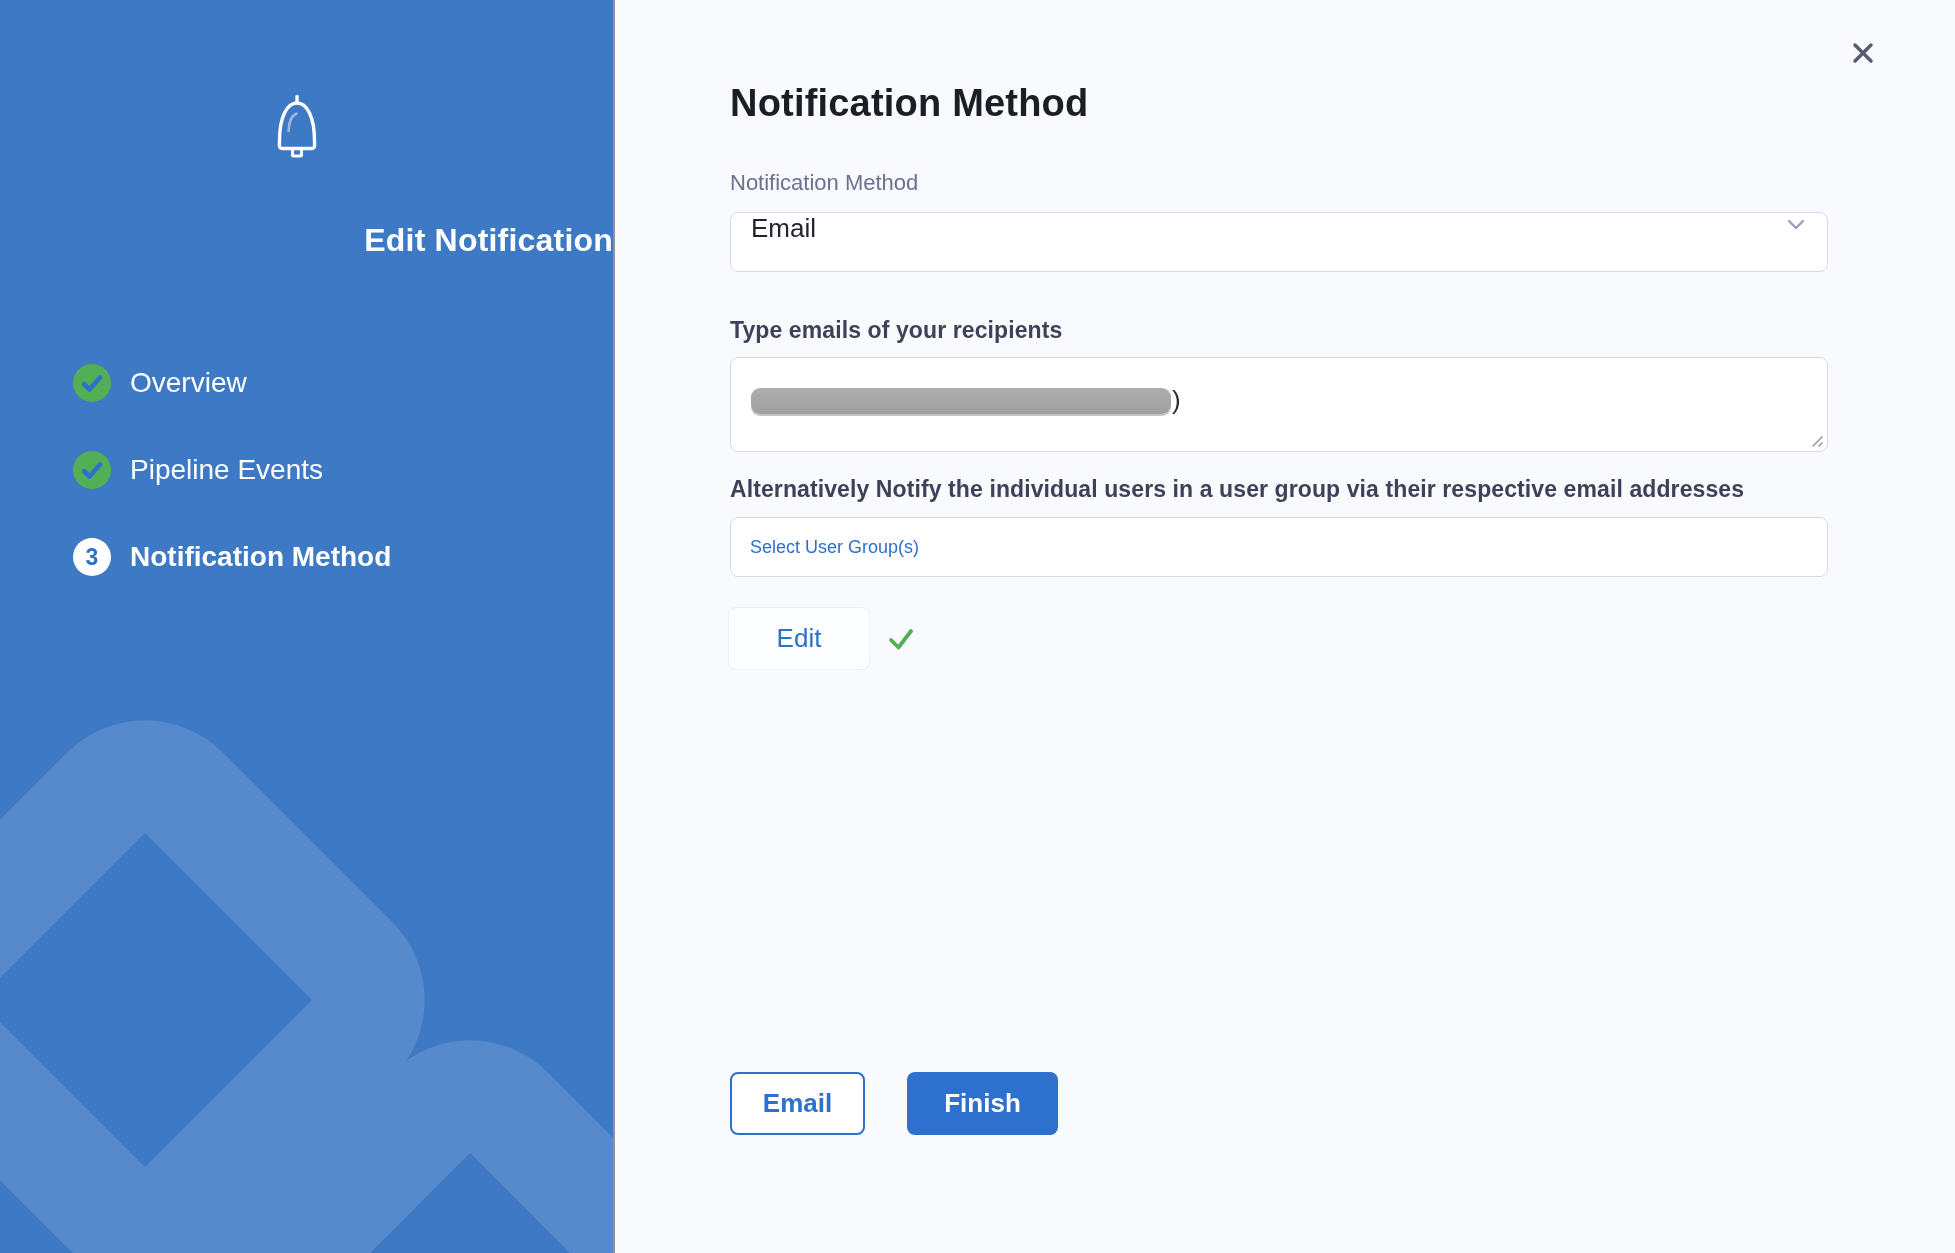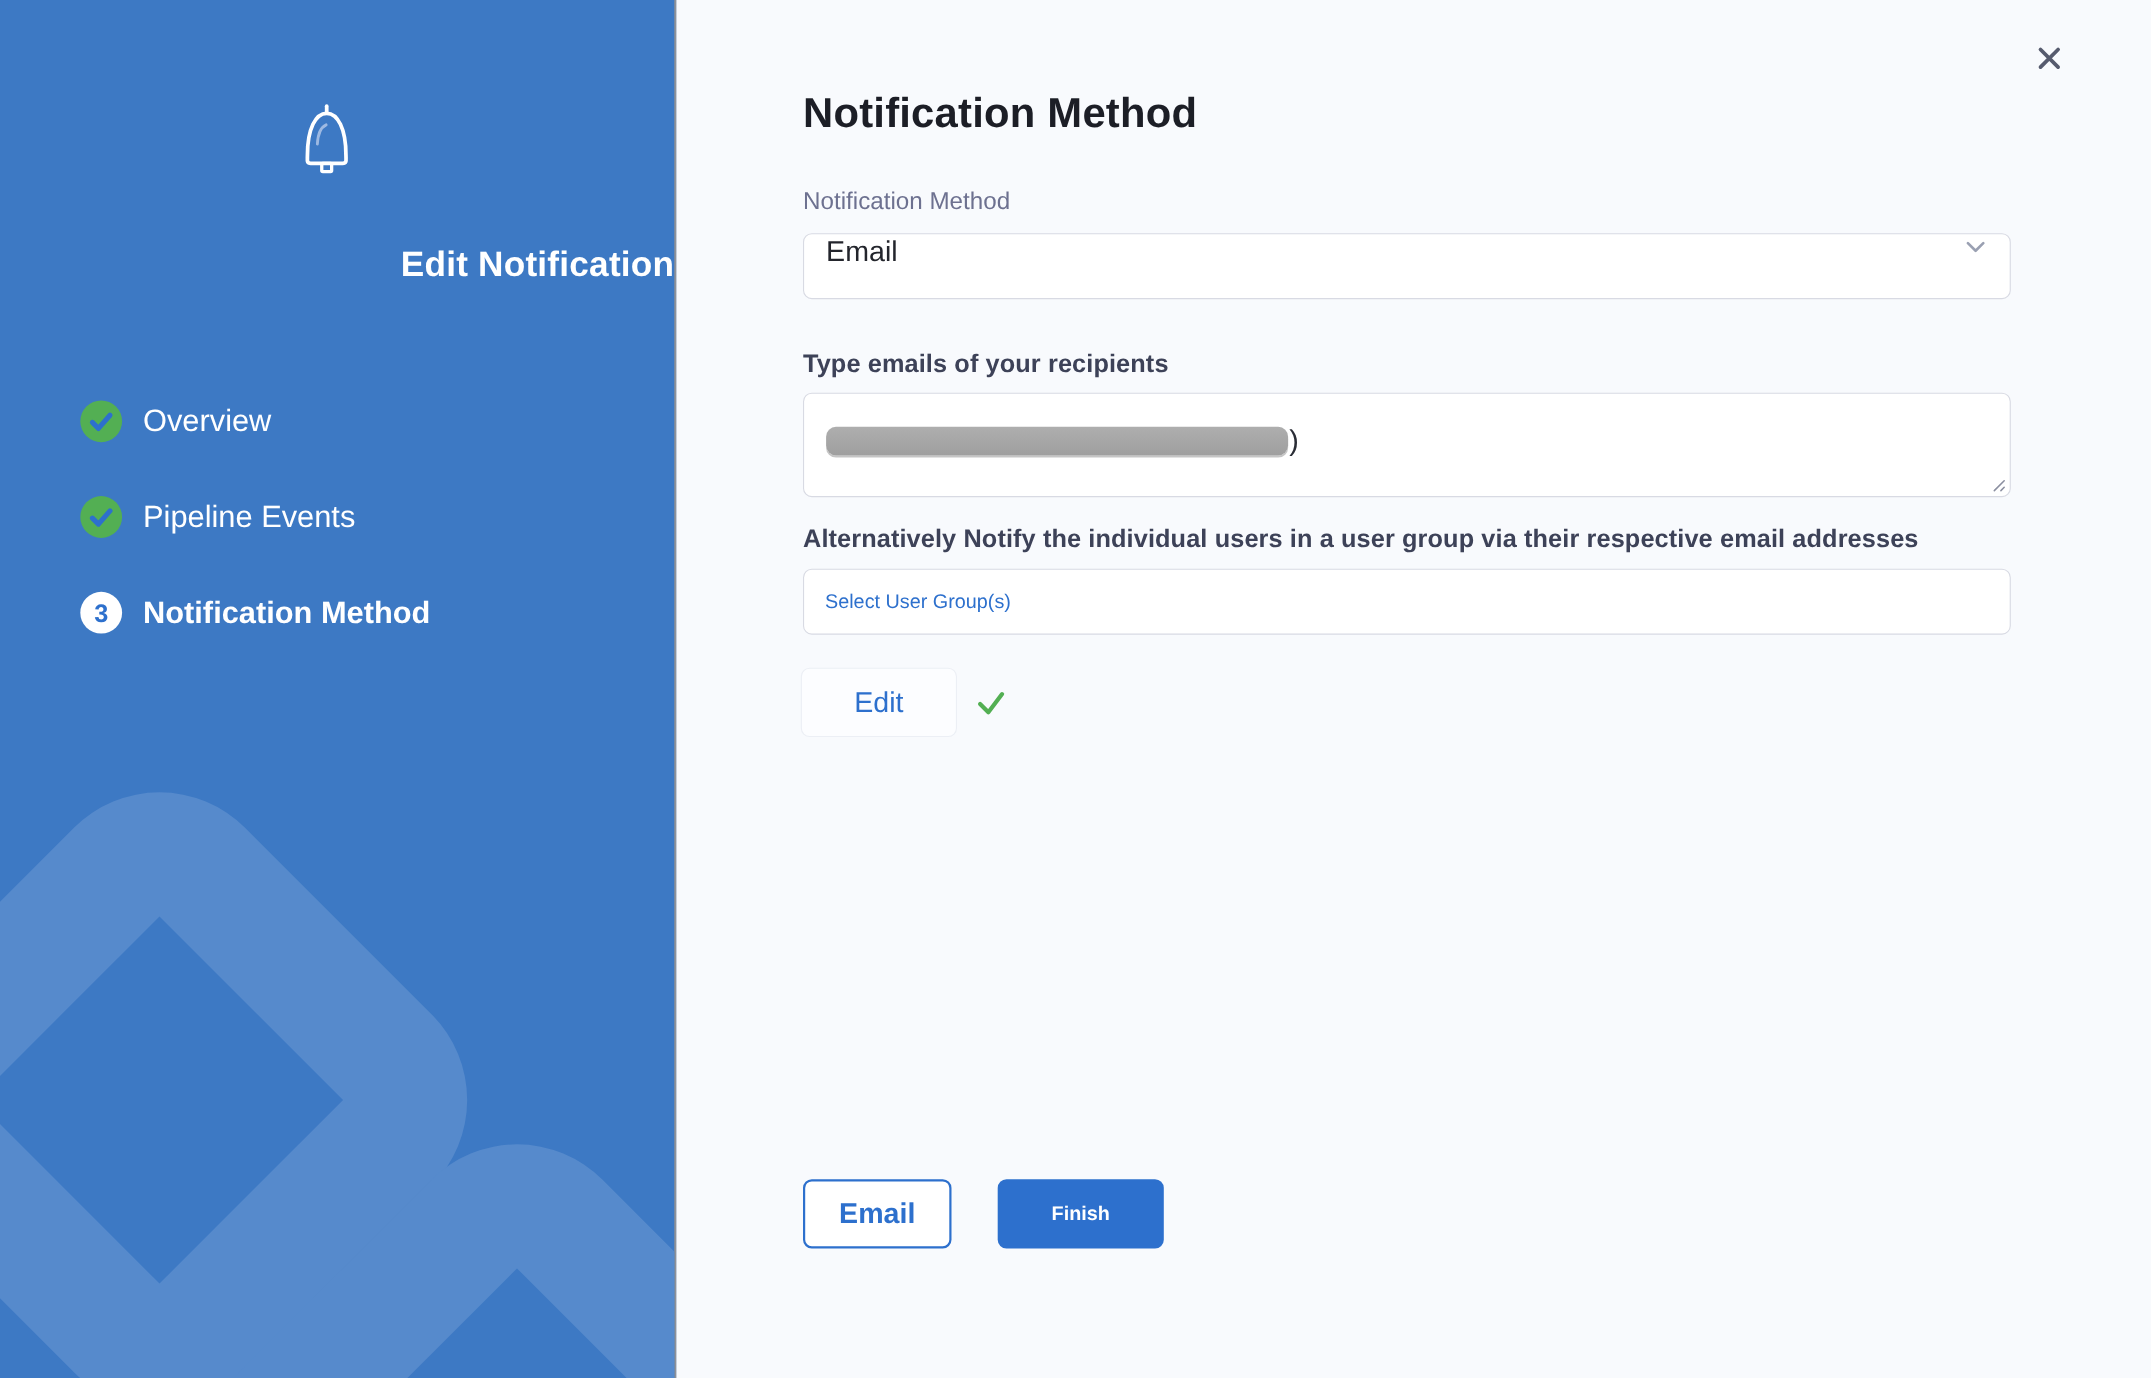--- a/index.html
+++ b/index.html
@@ -93,21 +93,21 @@
   .back-btn{
     width:135px;height:63px;box-sizing:border-box;
     background:#ffffff;border:2px solid #2d70cd;border-radius:8px;
     font-family:"Liberation Sans",sans-serif;
     font-size:26px;color:#2d70cd;font-weight:700;cursor:pointer;
   }
   .finish-btn{
     width:151px;height:63px;margin-left:42px;box-sizing:border-box;
     background:#2d70cd;border:none;border-radius:8px;
     font-family:"Liberation Sans",sans-serif;
-    font-size:18px;color:#ffffff;font-weight:700;cursor:pointer;
+    font-size:26px;color:#ffffff;font-weight:700;cursor:pointer;
   }
 </style>
 </head>
 <body>
 
 <div class="sidebar">
   <div class="wm wm-a"></div>
   <div class="wm wm-b"></div>
 
   <div class="bell-wrap">

